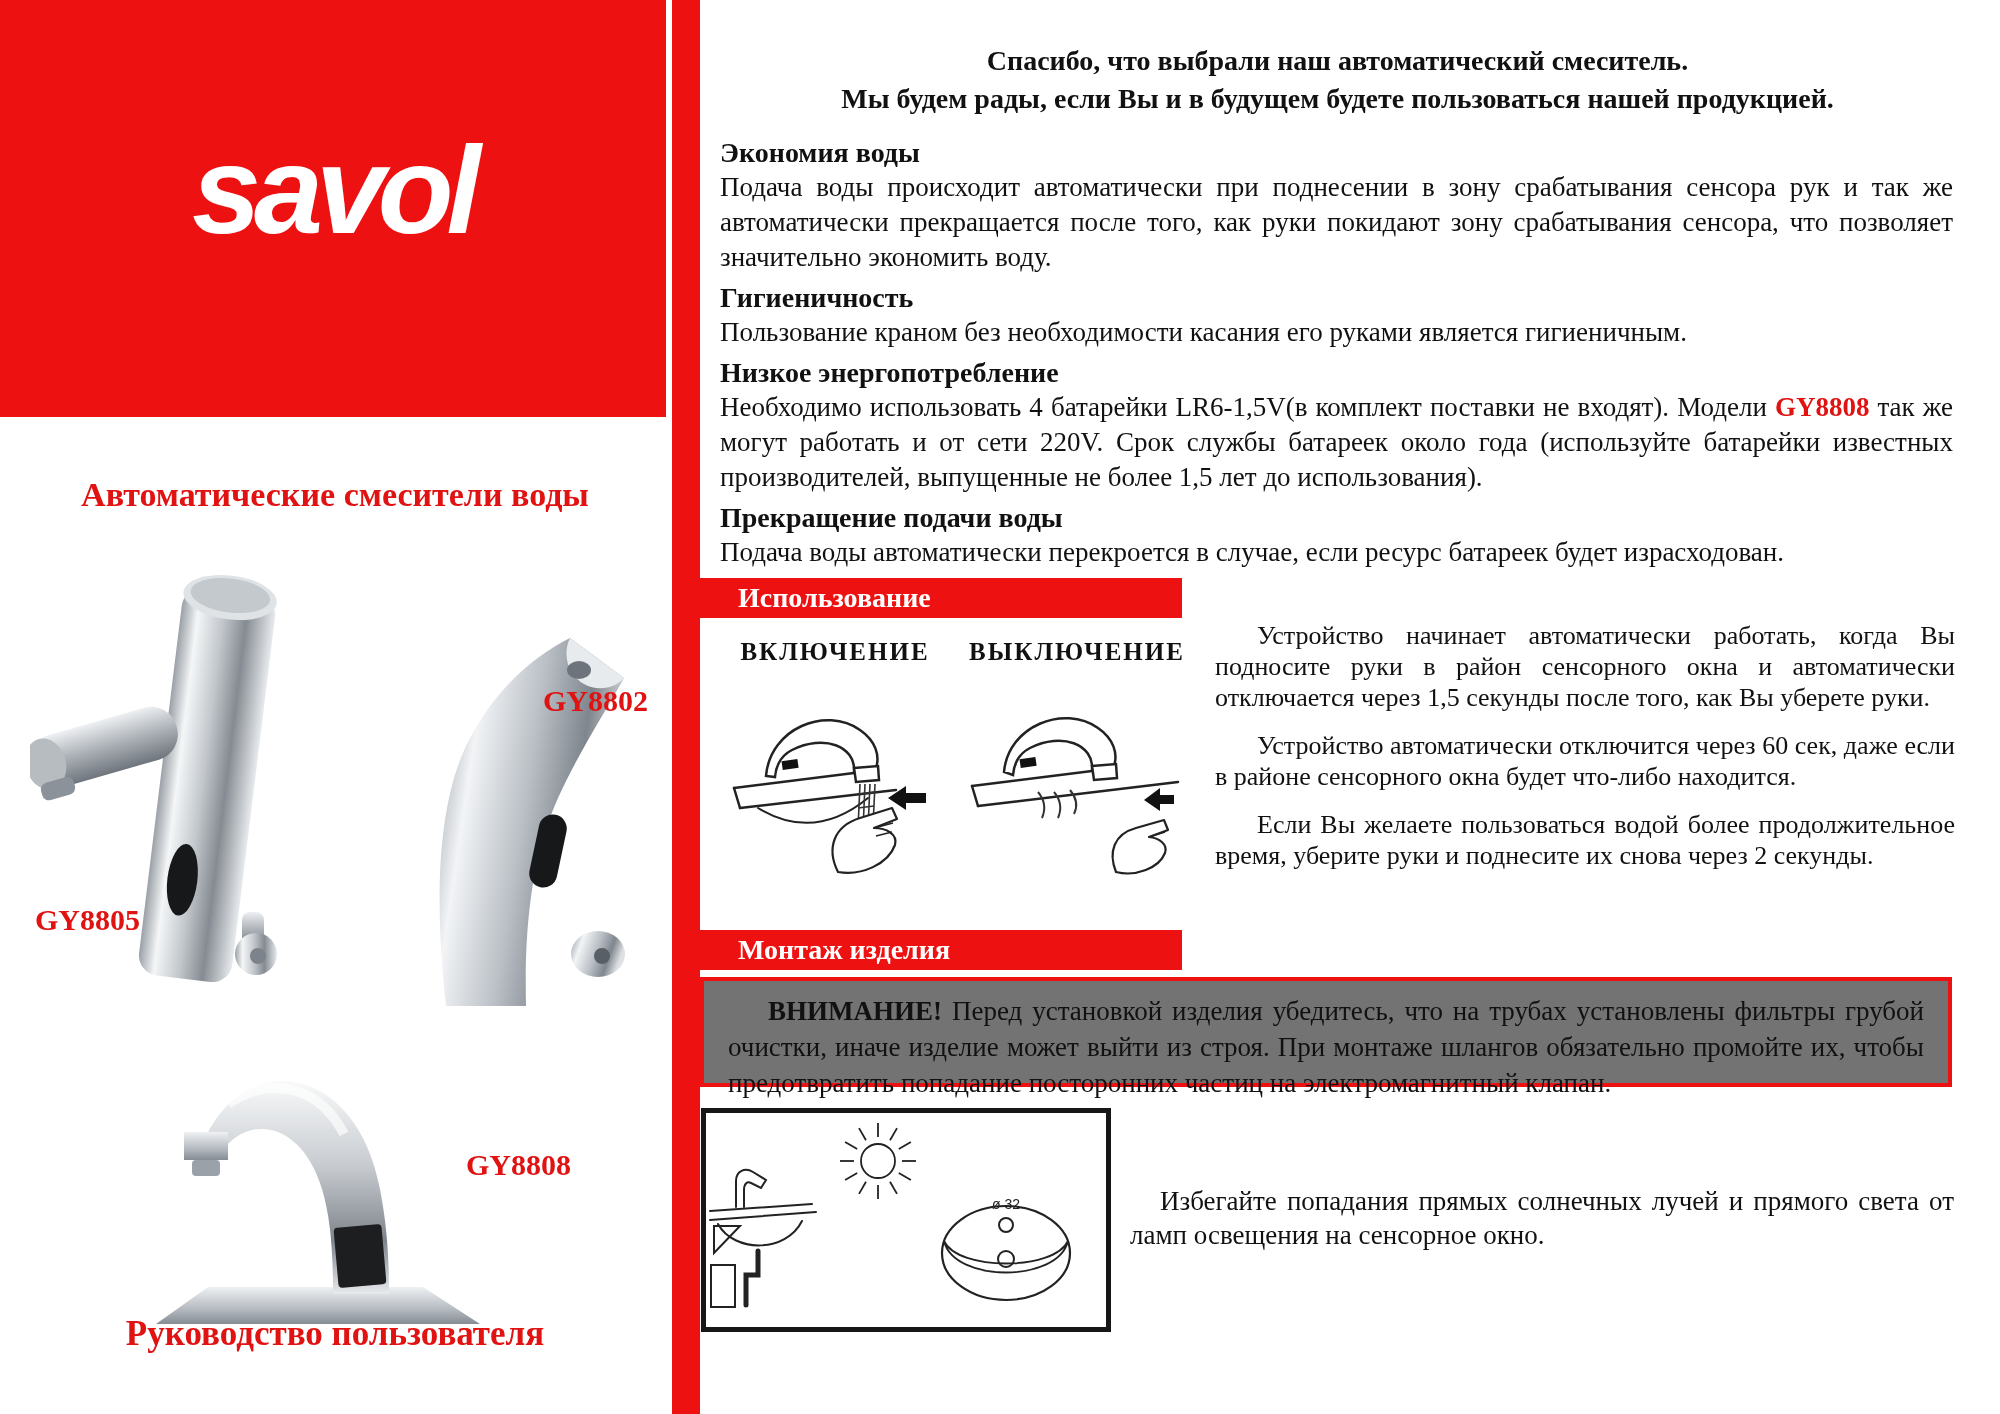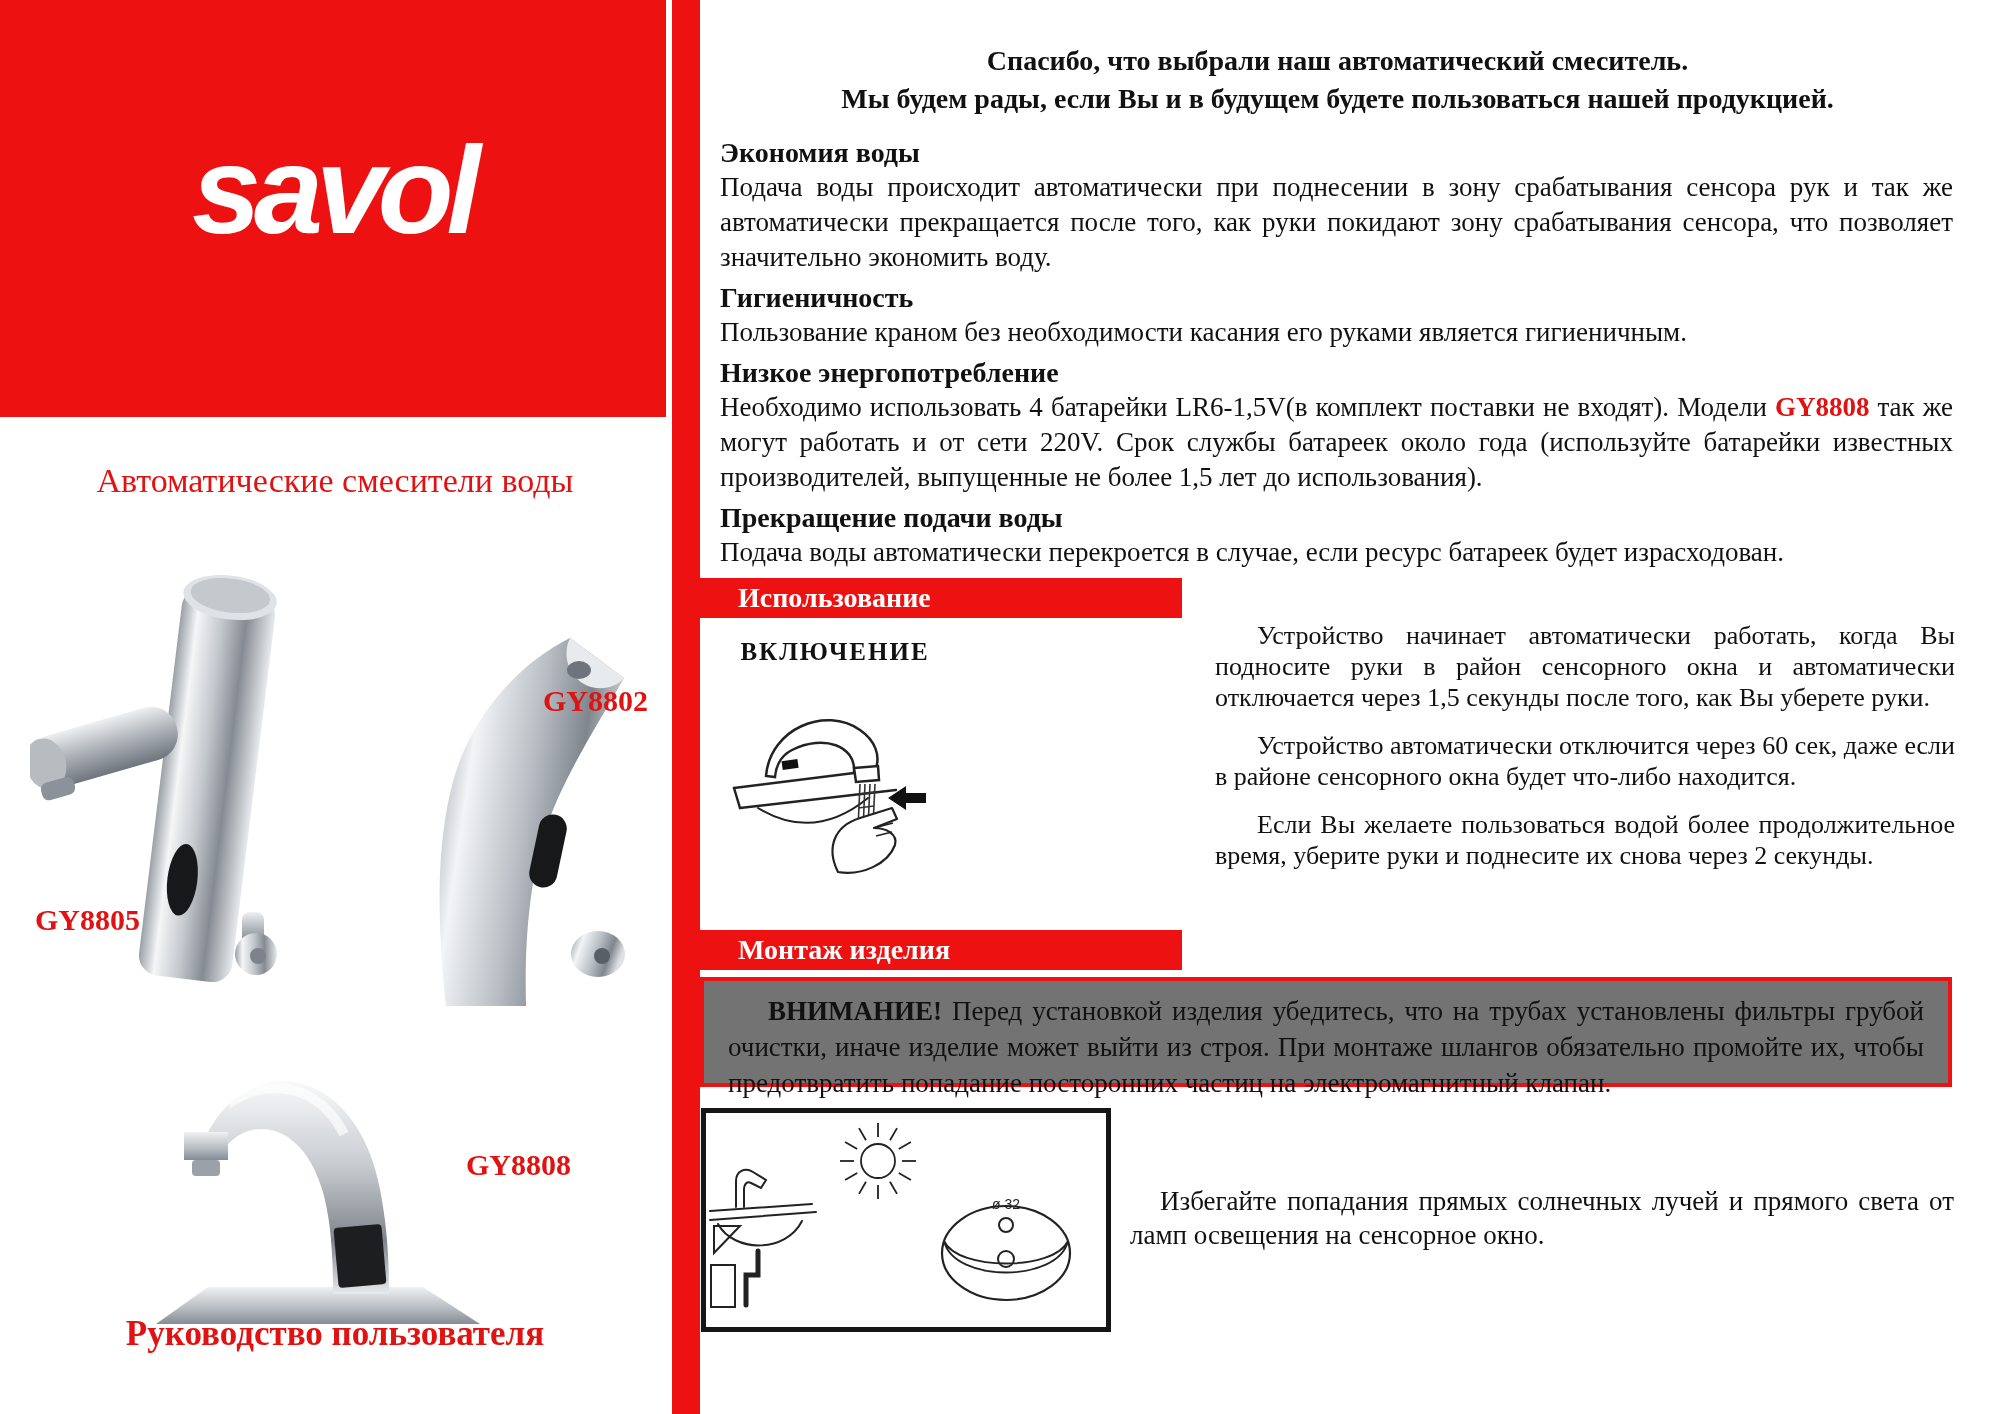--- a/index.html
+++ b/index.html
@@ -18,22 +18,22 @@
 
   
   .brand-banner{left:0;top:0;width:666px;height:417px;background:var(--red);}
   .brand-logo{
     left:0;top:128px;width:666px;text-align:center;color:#fff;
     font-family:"Liberation Sans", sans-serif;font-style:italic;font-weight:700;
     font-size:124px;letter-spacing:-7px;line-height:1;
   }
   .side-stripe{left:672px;top:0;width:28px;height:1414px;background:var(--red);}
   .left-title{
-    left:0;top:462px;width:670px;text-align:center;
-    color:var(--text-red);font-weight:normal;font-size:34px;line-height:1.1;
+    left:0;top:476px;width:670px;text-align:center;
+    color:var(--text-red);font-weight:bold;font-size:34px;line-height:1.1;
   }
   .model-label{color:var(--text-red);font-weight:bold;font-size:30px;line-height:1;}
   .lbl-8805{left:35px;top:905px;}
   .lbl-8802{left:543px;top:686px;}
   .lbl-8808{left:466px;top:1150px;}
   .left-footer{
     left:0;top:1314px;width:670px;text-align:center;
     color:var(--text-red);font-weight:bold;font-size:35px;
   }
 
@@ -208,20 +208,43 @@
           <line x1="132" y1="144" x2="147" y2="142"></line>
       </g>
       <g stroke="#222" stroke-width="2.2" fill="#fff" stroke-linejoin="round">
         <path d="M112,196 C100,172 108,150 134,142 L166,132 L171,143 L148,152 C160,152 172,158 169,169 C162,188 136,200 112,196 Z"></path>
         <path d="M148,152 L167,147" stroke-width="1.6"></path>
         <path d="M150,160 L166,156" stroke-width="1.6"></path>
       </g>
       <polygon points="162,122 180,110 180,117 200,117 200,127 180,127 180,134" fill="#111"></polygon>
     </svg>
   </div>
+  <div class="fig-col">
+    <div class="fig-label">ВЫКЛЮЧЕНИЕ</div>
+    <svg width="218" height="205" viewBox="0 0 218 205">
+      <g stroke="#222" stroke-width="2.5" fill="none" stroke-linecap="round">
+        <path d="M4,110 L148,92"></path>
+        <path d="M10,130 L210,106"></path>
+        <path d="M4,110 L10,130"></path>
+        <path d="M36,96 C40,50 96,28 130,52 C146,63 150,78 146,90 L124,94 C126,68 94,56 62,72 C50,78 46,88 45,99 Z" fill="#fff"></path>
+        <rect x="52" y="82" width="16" height="9" transform="rotate(-8 60 86)" fill="#111" stroke="none"></rect>
+        <path d="M124,90 L148,88 L149,102 L126,104 Z" fill="#fff"></path>
+      </g>
+      <g stroke="#333" stroke-width="2" fill="none">
+        <path d="M70,116 q10,12 4,26"></path>
+        <path d="M86,116 q10,12 4,26"></path>
+        <path d="M102,114 q10,12 4,24"></path>
+      </g>
+      <polygon points="206,124 190,113 190,120 176,120 176,129 190,129 190,136" transform="rotate(180 191 124)" fill="#111"></polygon>
+      <g stroke="#222" stroke-width="2.2" fill="#fff" stroke-linejoin="round">
+        <path d="M148,196 C140,176 146,158 168,152 L196,144 L200,154 L181,161 C191,162 200,168 197,177 C191,192 168,201 148,196 Z"></path>
+        <path d="M181,161 L197,156" stroke-width="1.6"></path>
+      </g>
+    </svg>
+  </div>
 </div>
 
 <div class="abs usage-text">
   <p>Устройство начинает автоматически работать, когда Вы подносите руки в район сенсорного окна и автоматически отключается через 1,5 секунды после того, как Вы уберете руки.</p>
   <p>Устройство автоматически отключится через 60 сек, даже если в районе сенсорного окна будет что-либо находится.</p>
   <p>Если Вы желаете пользоваться водой более продолжительное время, уберите руки и поднесите их снова через 2 секунды.</p>
 </div>
 
 <div class="abs banner montage-banner">Монтаж изделия</div>
 

